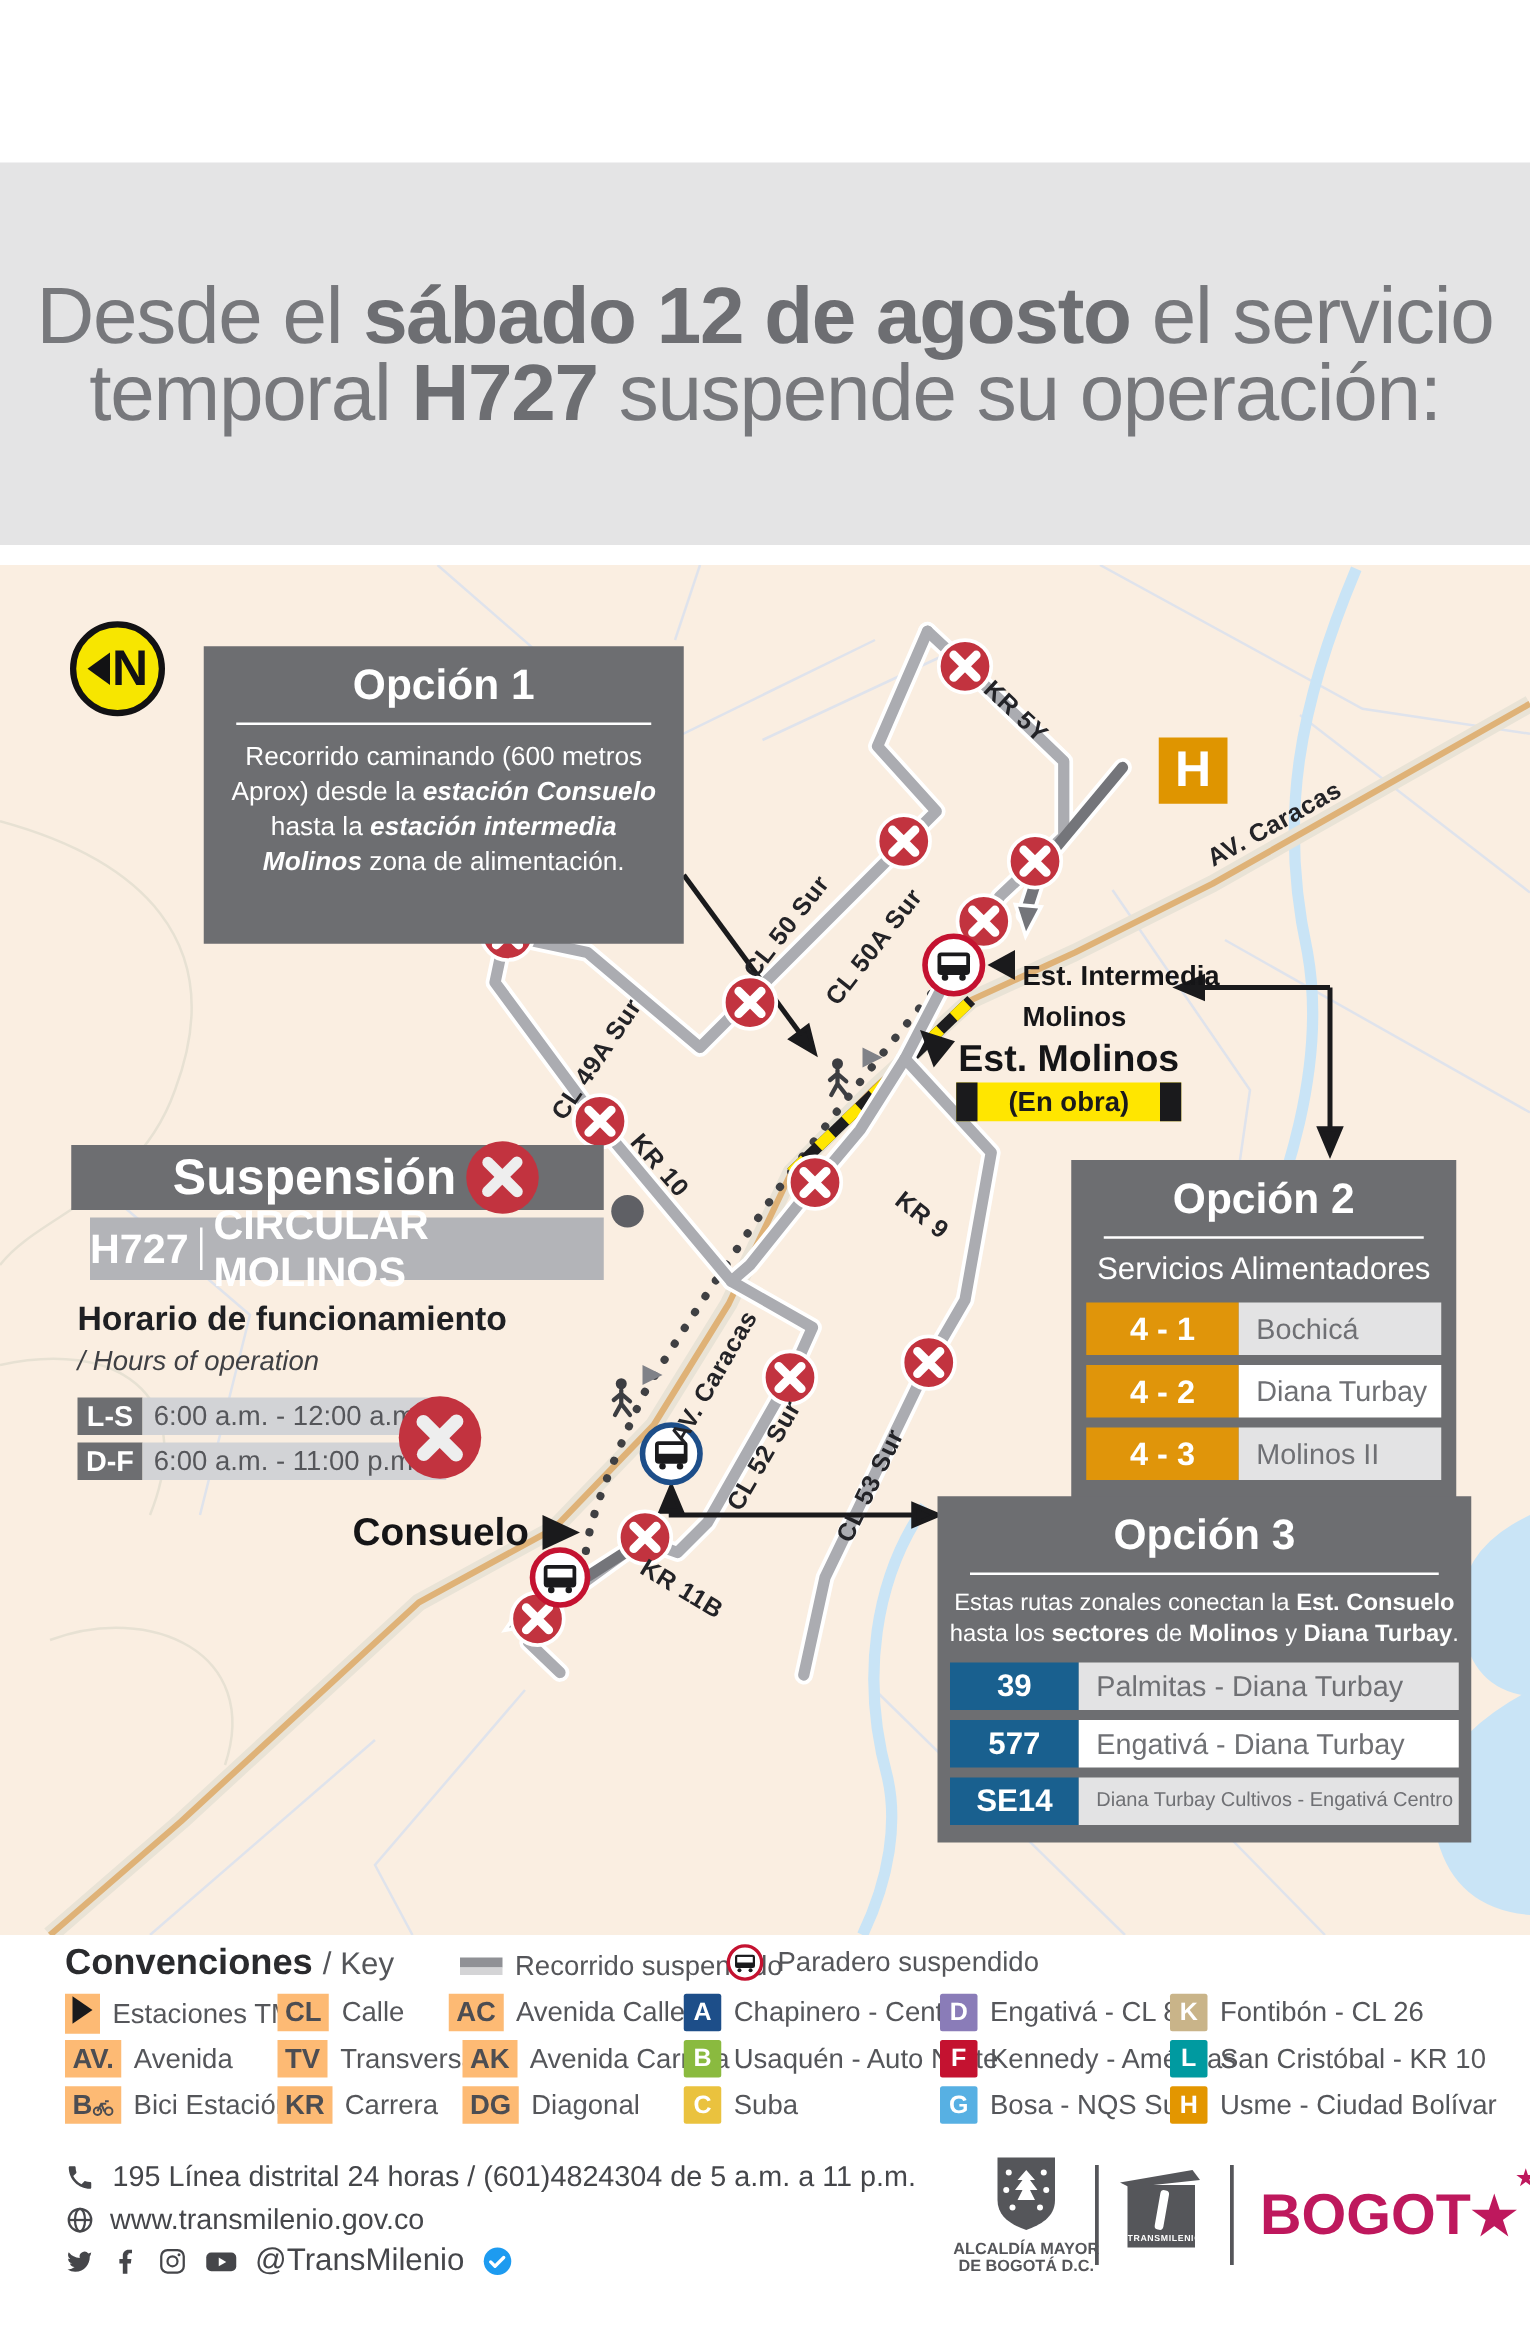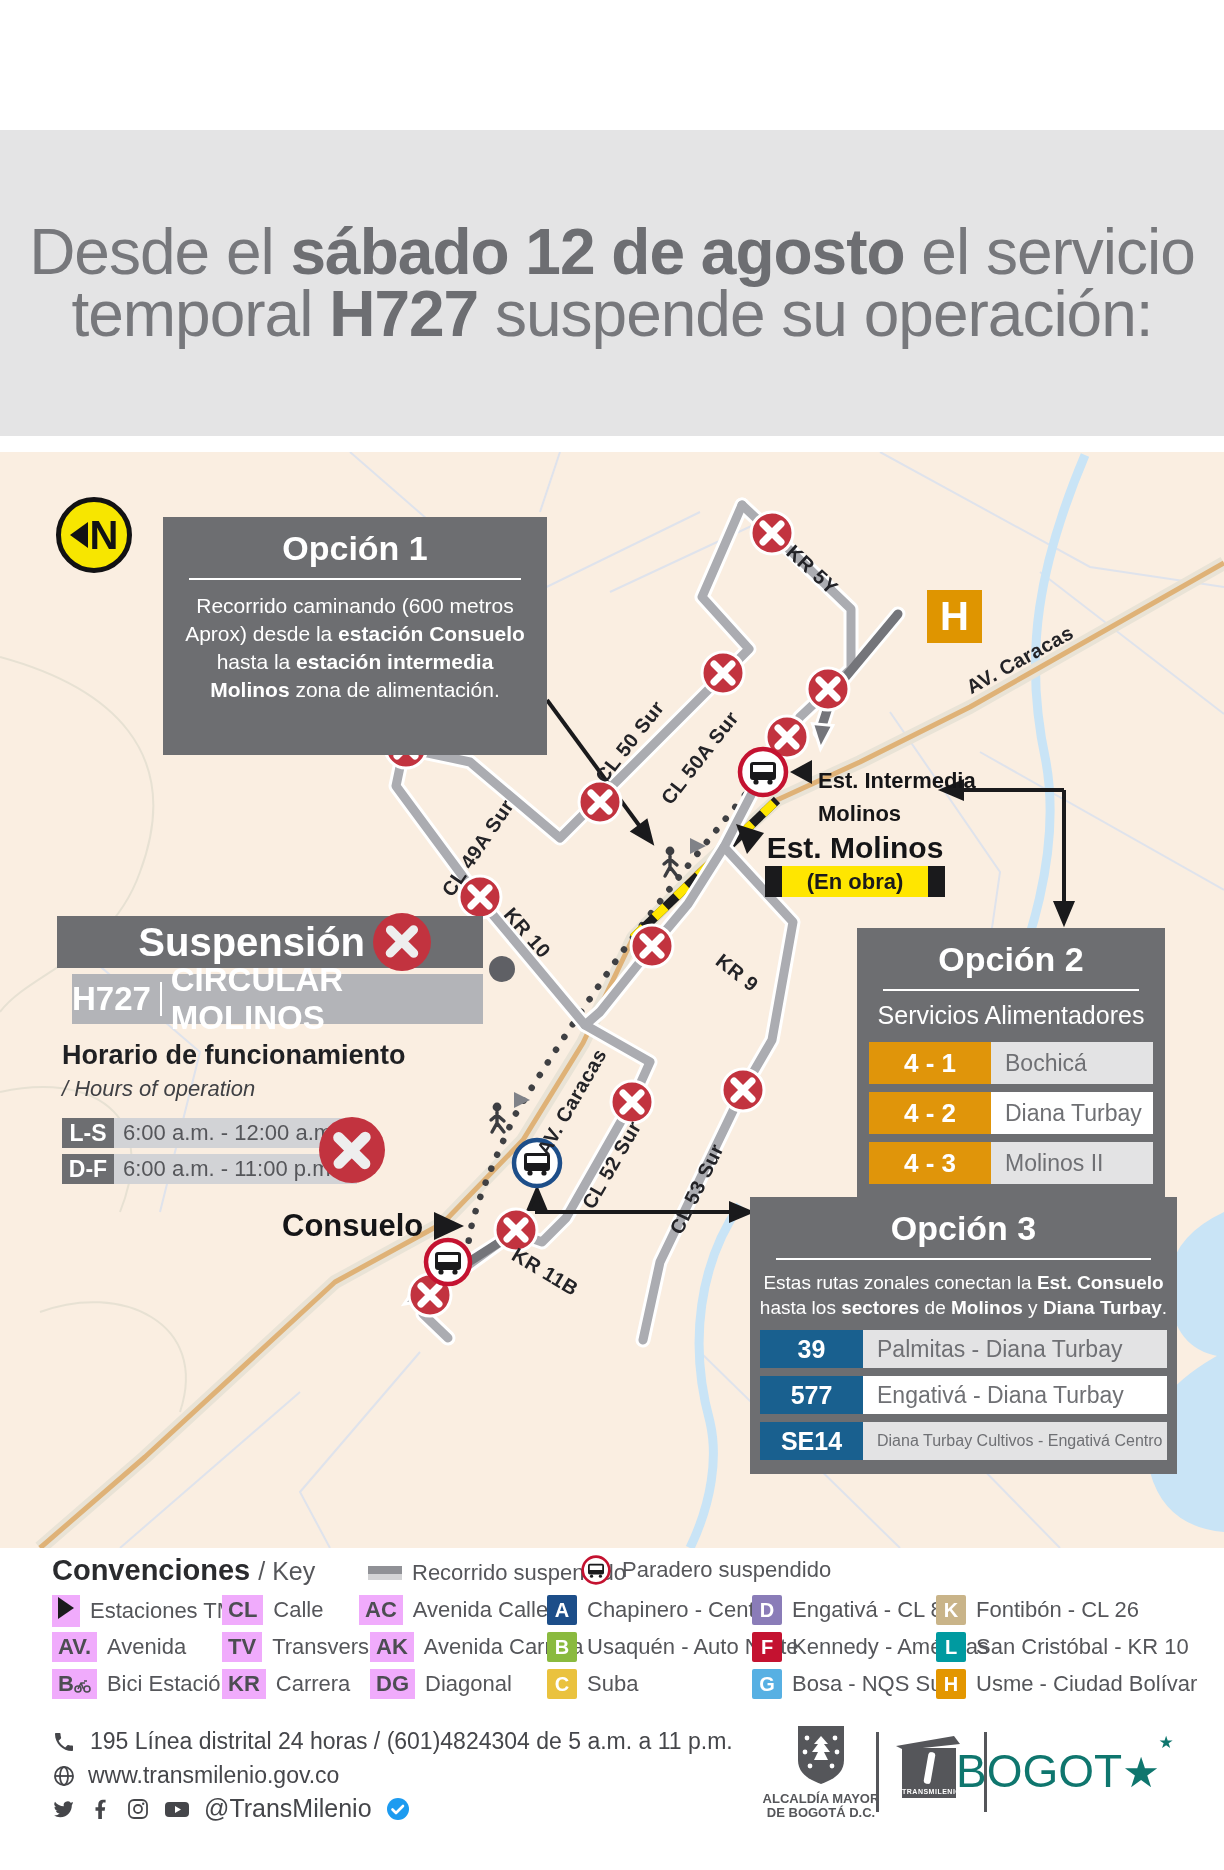--- a/index.html
+++ b/index.html
@@ -23,21 +23,21 @@
   .street{position:absolute;font-weight:700;font-size:20px;color:#232327;white-space:nowrap;
           transform:translate(-50%,-50%) rotate(var(--r));letter-spacing:.5px;}
   .north{position:absolute;left:56px;top:45px;width:66px;height:66px;border-radius:50%;background:#f7e600;
          border:5px solid #121214;display:flex;align-items:center;justify-content:center;gap:2px;}
   .north-tri{width:0;height:0;border-top:13px solid transparent;border-bottom:13px solid transparent;border-right:18px solid #121214;}
   .north-n{font-weight:700;font-size:40px;color:#121214;line-height:1;}
   .opt-box{position:absolute;background:#6d6e71;color:#fff;text-align:center;}
   .opt-title{font-size:34px;font-weight:700;padding-top:12px;}
   .opt-div{height:2px;background:#fff;margin:10px 26px 8px;}
   .o1-body{font-size:21px;line-height:28px;padding:4px 14px;}
-  .o1-body b{font-weight:700;}
+  .o1-body b{font-weight:700;font-style:italic;}
   .o2-sub{font-size:25px;padding:2px 0 4px;}
   .rrow{display:flex;height:42px;margin:8px 12px 0;}
   .rrow .badge{width:122px;background:#e0950a;color:#fff;font-weight:700;font-size:26px;
                display:flex;align-items:center;justify-content:center;}
   .rrow .bblue{background:#19608f;width:103px;font-size:25px;}
   .rrow .rname{flex:1;background:#e3e3e4;color:#6f7074;font-size:23px;display:flex;align-items:center;
                padding-left:14px;text-align:left;}
   .rrow .white{background:#fff;}
   .o3-row{height:38px;margin:8px 10px 0;}
   .o3-desc{font-size:19px;line-height:25px;padding:2px 6px;}
@@ -63,36 +63,36 @@
          font-weight:700;font-size:40px;display:flex;align-items:center;justify-content:center;}
   .enobra{position:absolute;left:765px;top:414px;width:146px;height:31px;background:#ffe600;
           border-left:17px solid #1a1a1c;border-right:17px solid #1a1a1c;color:#1a1a1c;font-weight:700;
           font-size:22px;display:flex;align-items:center;justify-content:center;}
 
   
   .footer{position:absolute;left:0;top:1548px;width:1224px;height:322px;background:#fff;}
   .leg-title{position:absolute;left:52px;top:6px;font-size:29px;font-weight:700;color:#2a2b2e;}
   .leg-title span{font-weight:400;font-size:25px;color:#55565a;}
   .leg-item{position:absolute;display:flex;align-items:center;gap:10px;white-space:nowrap;}
-  .chip{background:#f0abfc;color:#4c4d52;font-weight:700;font-size:22px;padding:2px 6px;line-height:26px;}
+  .chip{background:#fdba74;color:#4c4d52;font-weight:700;font-size:22px;padding:2px 6px;line-height:26px;}
   .zchip{width:30px;height:30px;color:#fff;font-weight:700;font-size:20px;display:flex;align-items:center;
          justify-content:center;border-radius:2px;}
   .leg-label{font-size:22px;color:#55565a;}
   .tri-e{width:0;height:0;border-top:11px solid transparent;border-bottom:11px solid transparent;border-left:16px solid #1a1a1c;}
   .swatch{width:34px;height:14px;display:flex;flex-direction:column;}
   .swatch i{display:block;height:8px;background:#909196;} .swatch em{display:block;height:6px;background:#d4d4d6;}
   .contact{position:absolute;left:52px;display:flex;align-items:center;gap:14px;color:#45464a;font-size:23px;}
   .socialtxt{font-size:25px;}
   .lg-sep{position:absolute;width:3px;height:80px;background:#55565a;top:184px;}
   .crest-txt{position:absolute;left:746px;width:150px;text-align:center;font-weight:700;color:#55565a;font-size:13px;line-height:14px;}
   .tmlogo{position:absolute;left:898px;top:190px;width:64px;height:64px;}
   .tmsq{position:absolute;left:4px;top:10px;width:54px;height:50px;background:#55565a;overflow:hidden;}
   .tmslash{position:absolute;left:24px;top:4px;width:7px;height:32px;background:#fff;transform:rotate(10deg);border-radius:3px;}
   .tmband{position:absolute;left:0;bottom:3px;width:100%;text-align:center;color:#fff;font-size:7px;font-weight:700;letter-spacing:.5px;}
-  .bogota{position:absolute;left:956px;top:196px;font-weight:400;font-size:46px;color:#0f766e;letter-spacing:0;}
+  .bogota{position:absolute;left:1008px;top:196px;font-weight:700;font-size:46px;color:#be185d;letter-spacing:0;}
   .bogota .star{font-size:42px;} .bogota .star2{position:absolute;top:-12px;right:-14px;font-size:17px;}
   [data-interactable]{ -webkit-user-select:none; }
 </style>
 </head>
 <body>
 
 <div class="poster" data-interactable="false">
 
   <div class="header" data-interactable="false">
     <div class="h-line" data-interactable="false"><span>Desde el </span><b>sábado 12 de agosto</b><span> el servicio</span></div>

